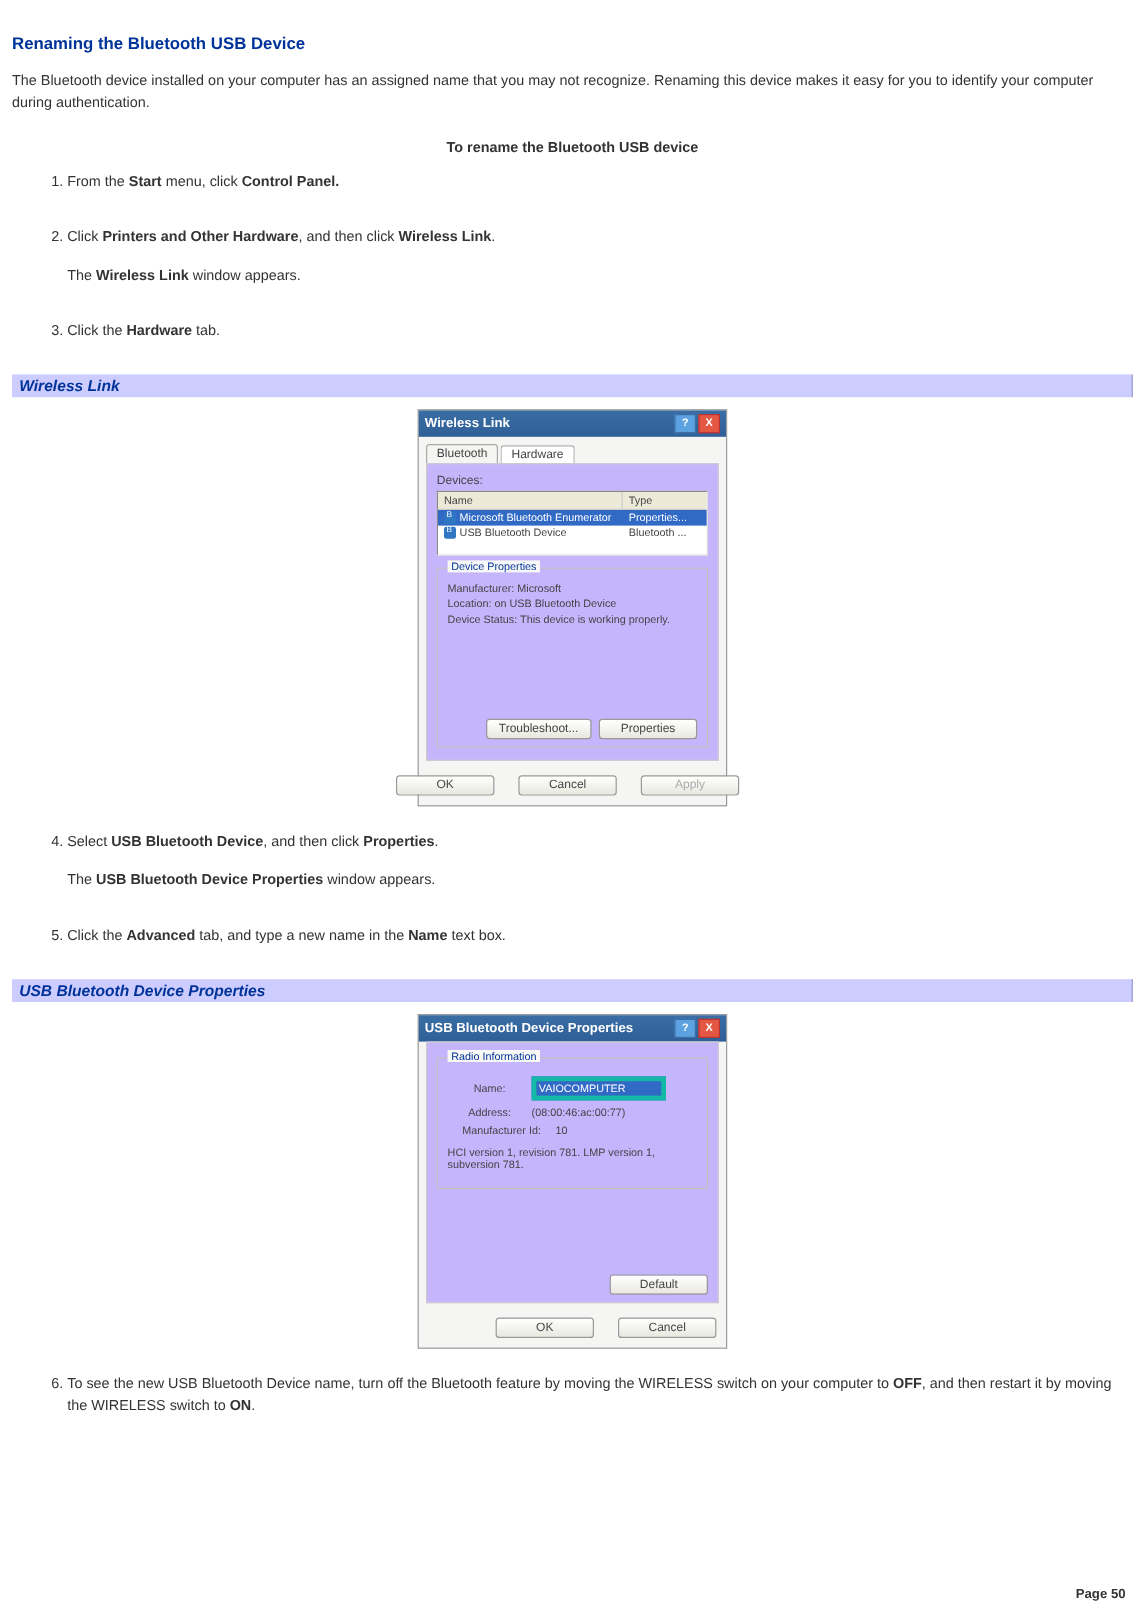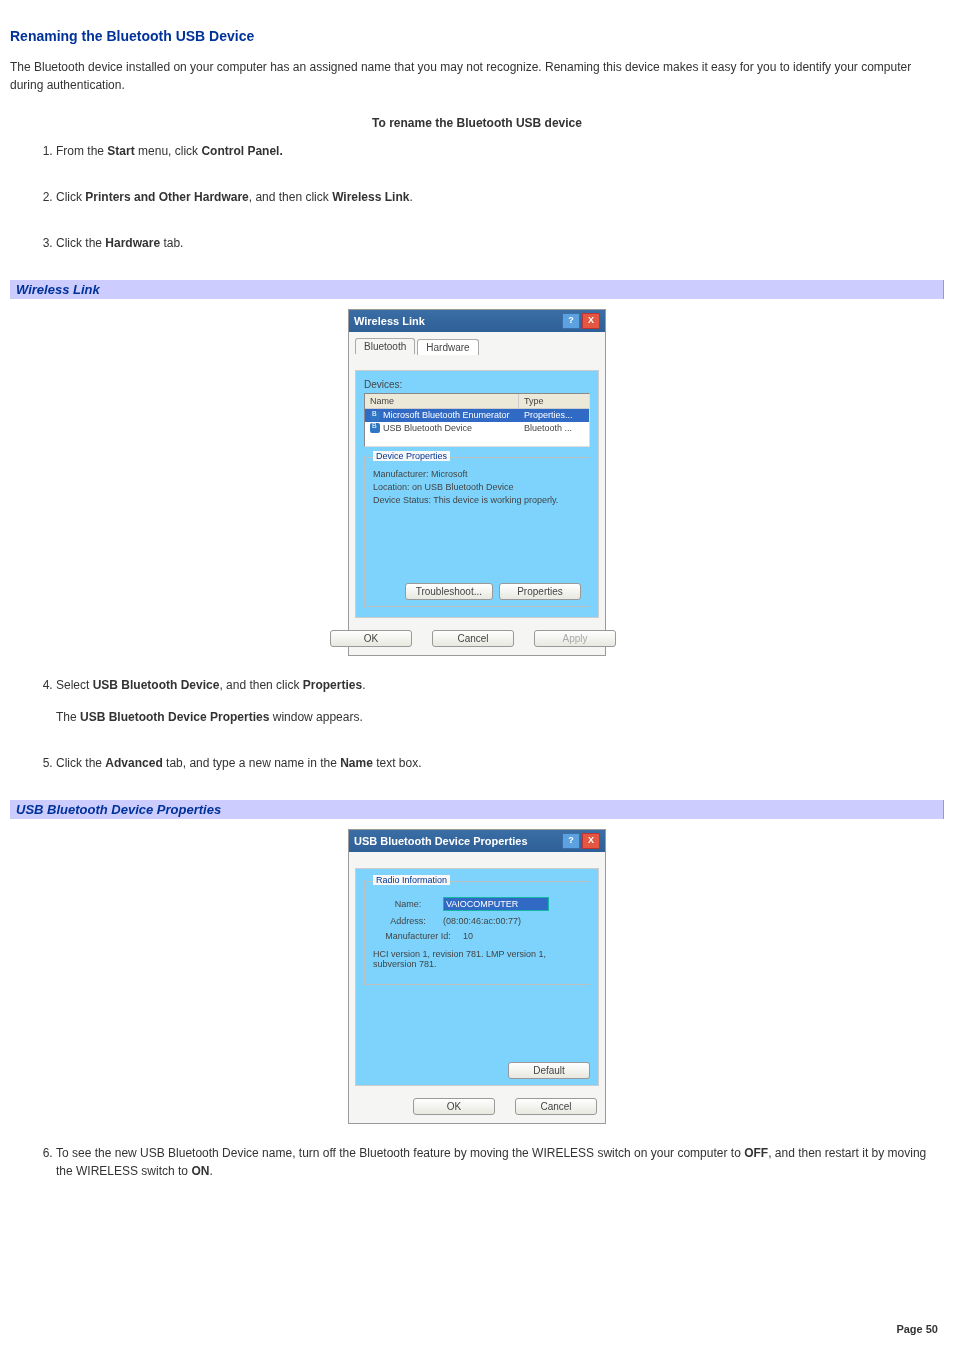--- a/index.html
+++ b/index.html
@@ -70,22 +70,22 @@
     border: 1px solid #aaa;
     border-bottom: none;
     padding: 2px 8px;
     background: #f5f5f3;
     font-size: 10px;
     border-radius: 3px 3px 0 0;
   }
   .tab.active { background: #fff; position: relative; top: 1px; }
   .dialog-body {
     border: 1px solid #ccc;
-    margin: 16px 6px 6px 6px;
-    background: #7dd3fc;
+    margin: 0 6px 6px 6px;
+    background: #c4b5fd;
     padding: 8px;
     min-height: 230px;
     position: relative;
   }
   .devlabel { font-size: 10px; margin-bottom: 3px; }
   .listview {
     border: 1px inset #ddd;
     background: #fff;
     height: 52px;
     overflow: hidden;
@@ -140,21 +140,21 @@
     background: #f8f8f6;
     padding: 0 3px;
     font-size: 9px;
     color: #003399;
   }
   .fieldrow { font-size: 9px; margin: 5px 0; display: flex; align-items: center; }
   .fieldrow .lbl { width: 70px; text-align: center; }
   .fieldrow input {
     font-size: 9px;
     padding: 1px 2px;
-    border: 1px solid #14b8a6;
+    border: 4px solid #14b8a6;
     width: 100px;
   }
   .fieldrow input.sel { background: #316ac5; color: #fff; }
   .page-footer {
     position: fixed;
     bottom: 16px;
     right: 16px;
     font-size: 11px;
     font-weight: bold;
   }
@@ -167,20 +167,21 @@
 <p class="para">The Bluetooth    device installed on your computer has an assigned name that you may not recognize. Renaming this device makes it easy for you to identify your computer during authentication.</p>
 
 <p class="para para-bold">To rename the Bluetooth USB device</p>
 
 <ol class="steps">
   <li>
     <span>From the </span><b>Start</b><span> menu, click </span><b>Control Panel.</b>
   </li>
   <li>
     <span>Click </span><b>Printers and Other Hardware</b><span>, and then click </span><b>Wireless Link</b><span>.</span>
+    <div class="sub"><span>The </span><b>Wireless Link</b><span> window appears.</span></div>
   </li>
   <li>
     <span>Click the </span><b>Hardware</b><span> tab.</span>
   </li>
 </ol>
 
 <div class="purple-bar">Wireless Link</div>
 
 <div class="dialog-wrap">
   <div class="dialog">

